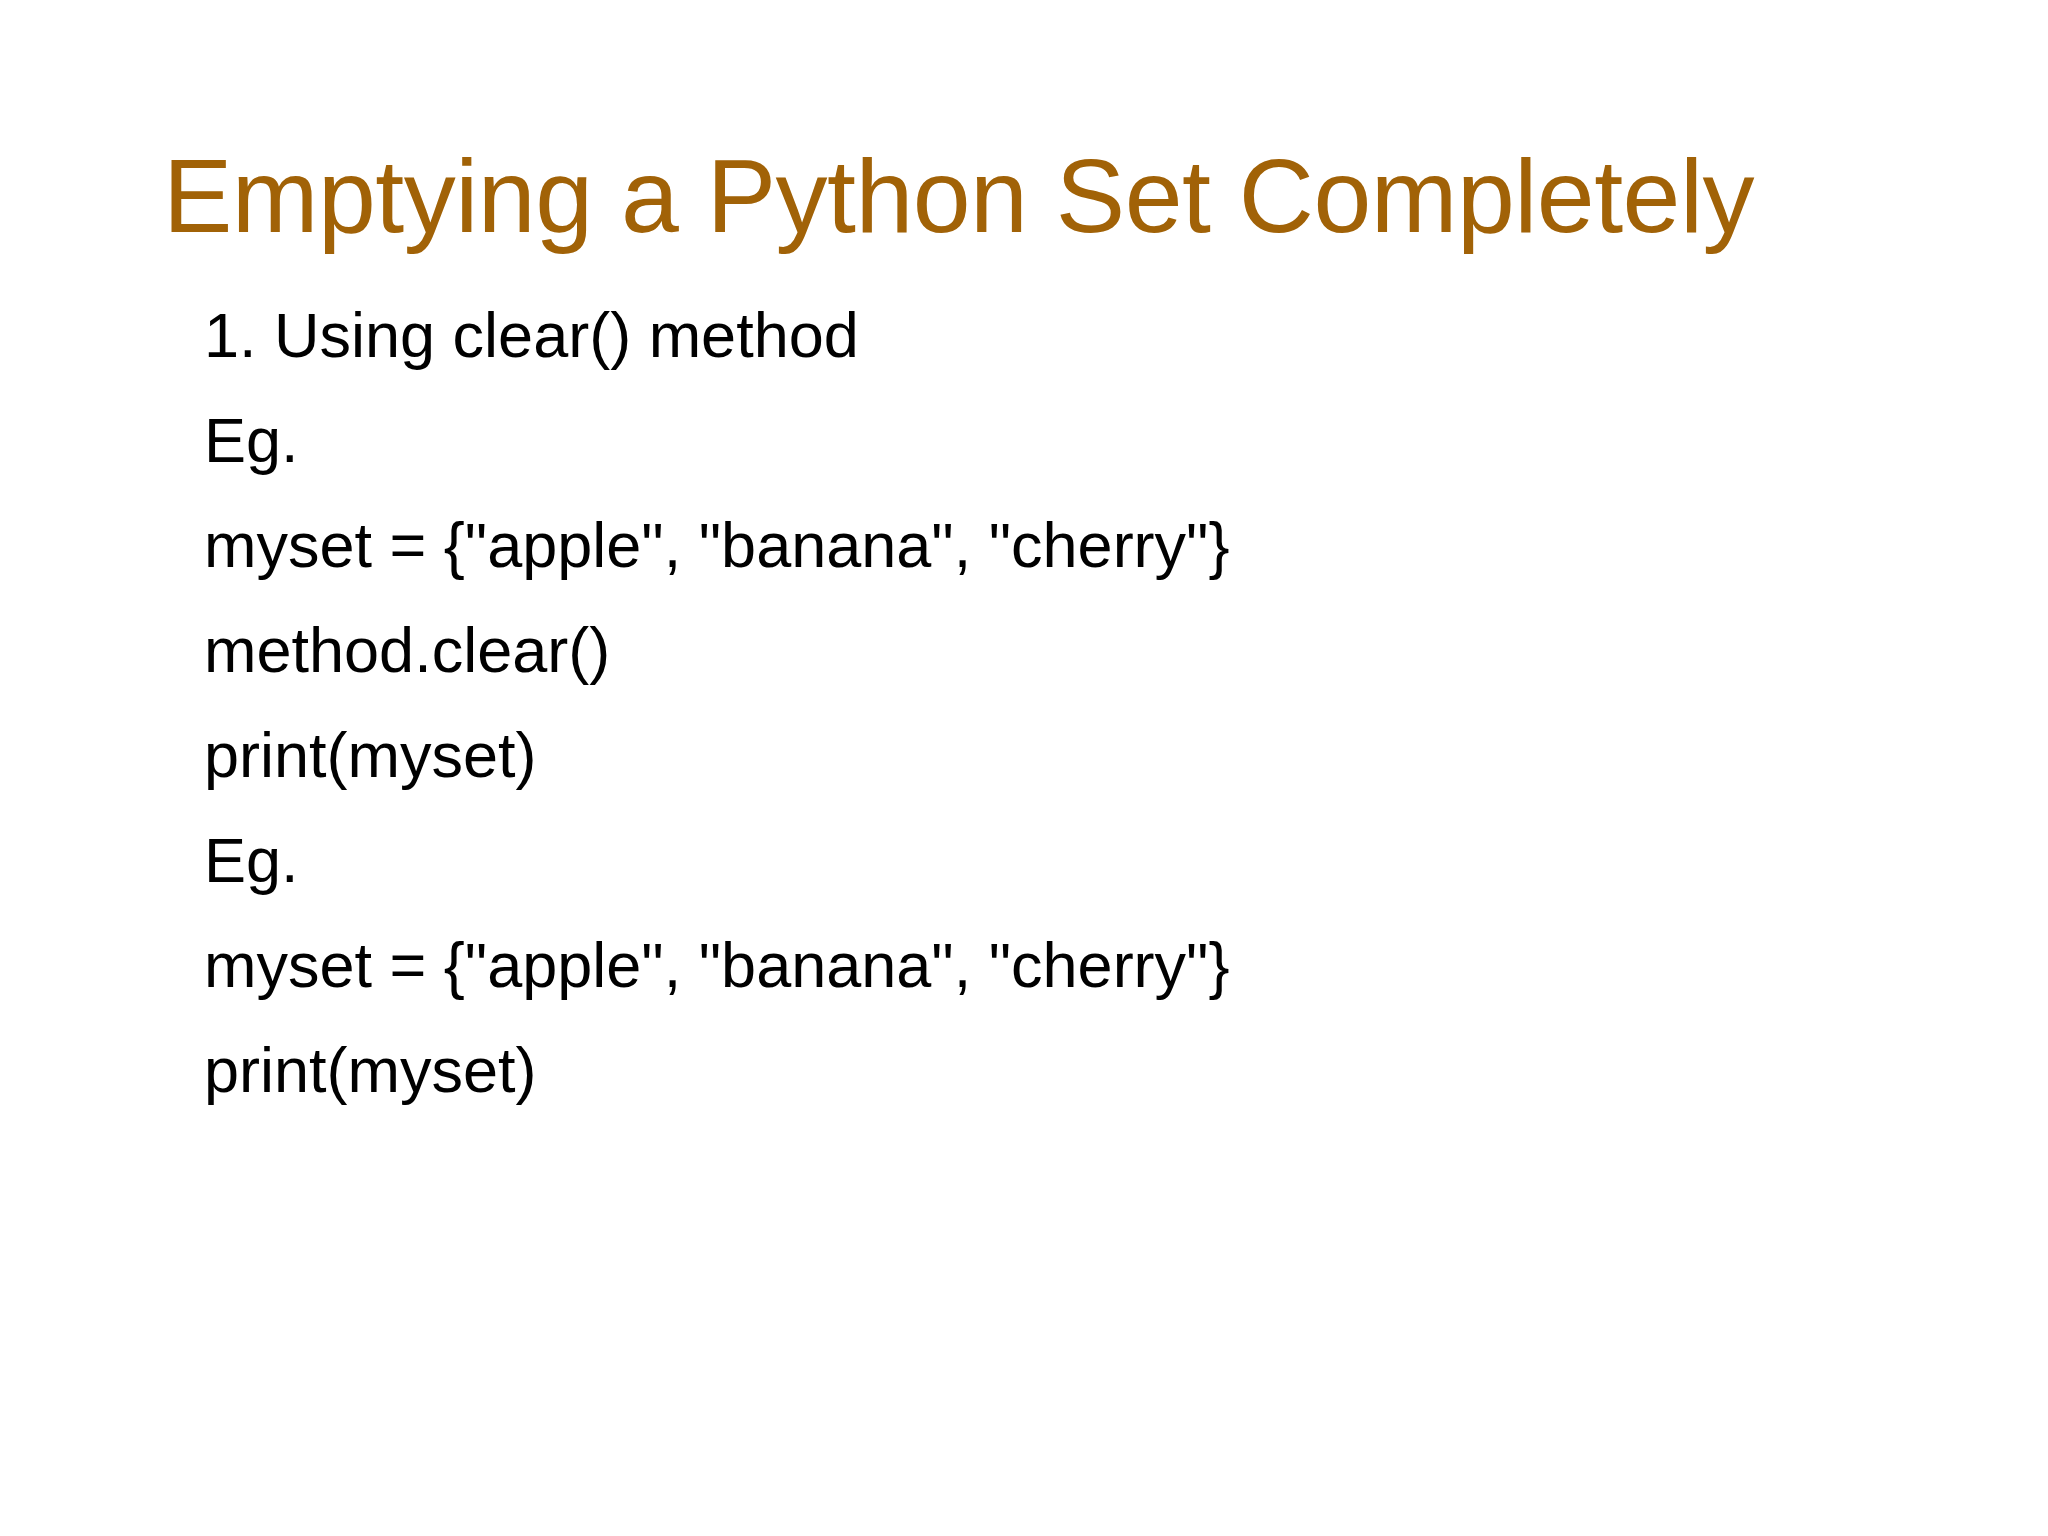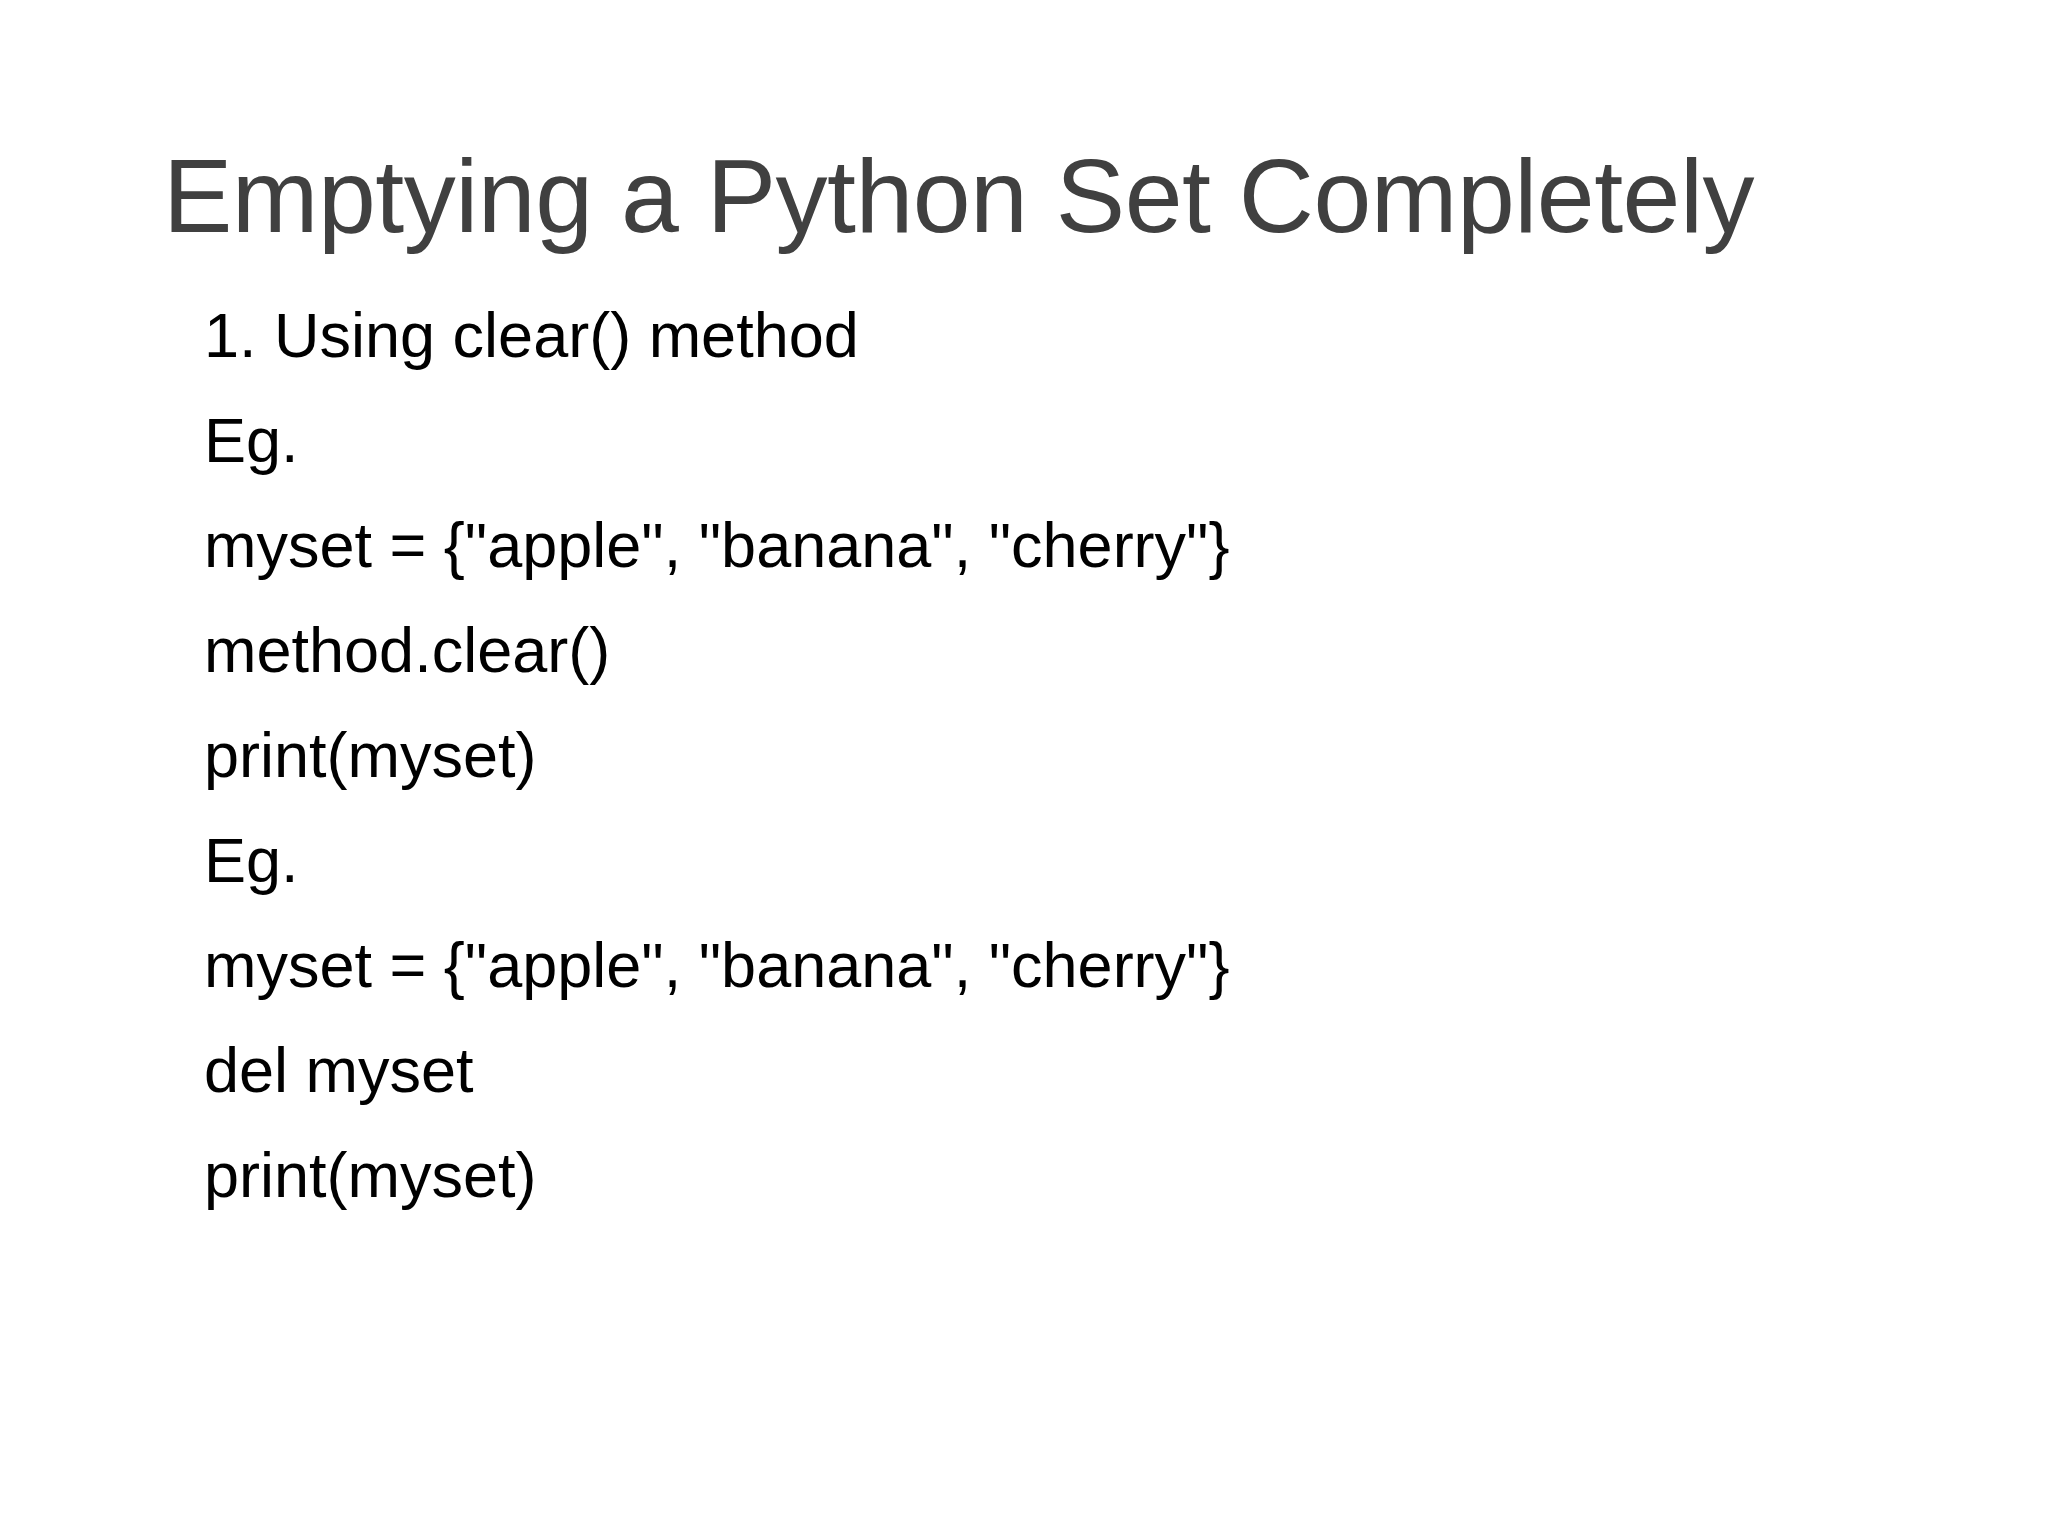--- a/index.html
+++ b/index.html
@@ -28,21 +28,21 @@
   
   .slide-title {
     position: absolute;
     left: 163px;
     top: 68px;
     width: 1780px;
     font-size: 104px;
     line-height: 1.12;
     font-weight: 400;
     letter-spacing: -0.5px;
-    color: #404040;
+    color: #a16207;
     white-space: nowrap;
   }
 
   
   .body-block {
     position: absolute;
     left: 164px;
     top: 283px;
     width: 1800px;
     margin-left: 40px;
@@ -74,19 +74,18 @@
 
     <div class="body-line">method.clear()</div>
 
     <div class="body-line">print(myset)</div>
 
 
     <div class="body-line">Eg.</div>
 
     <div class="body-line">myset = {"apple", "banana", "cherry"}</div>
 
-    <div class="body-line">del myset</div>
 
     <div class="body-line">print(myset)</div>
 
   </div>
 
 </div>
 
 </body></html>

